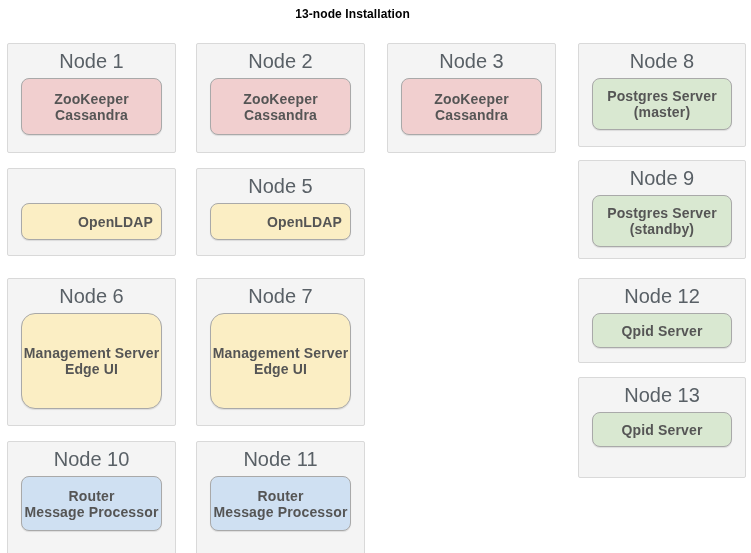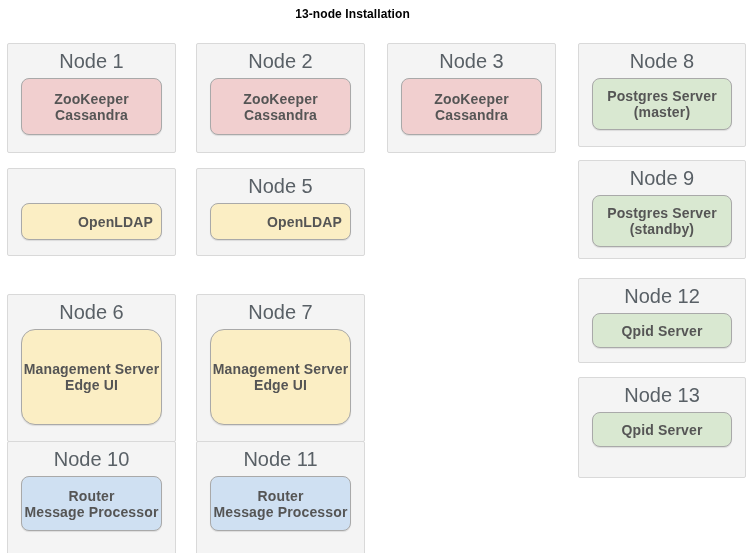--- a/index.html
+++ b/index.html
@@ -79,21 +79,21 @@
   
   .col-1 { left: 7px;   width: 169px; }
   .col-2 { left: 196px; width: 169px; }
   .col-3 { left: 387px; width: 169px; }
   
   .col-r { left: 578px; width: 168px; }
 
   
   .row-a { top: 43px;  height: 110px; }
   .row-b { top: 168px; height: 88px; }
-  .row-c { top: 278px; height: 148px; margin-top: 16px; }
+  .row-c { top: 278px; height: 148px; }
   .row-d { top: 441px; height: 137px; }
 
   
   .row-r1 { top: 43px;  height: 104px; }
   .row-r2 { top: 160px; height: 99px; }
   .row-r3 { top: 278px; height: 85px; }
   .row-r4 { top: 377px; height: 101px; }
 
   
   .sbox-a  { top: 34px; height: 57px; }

